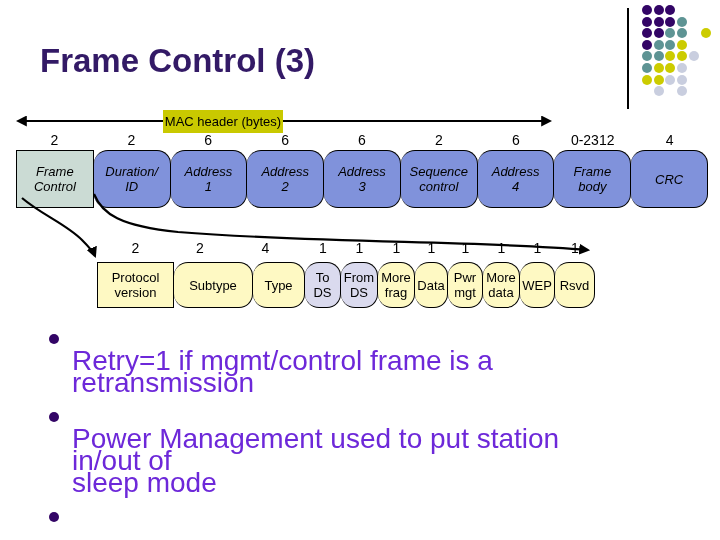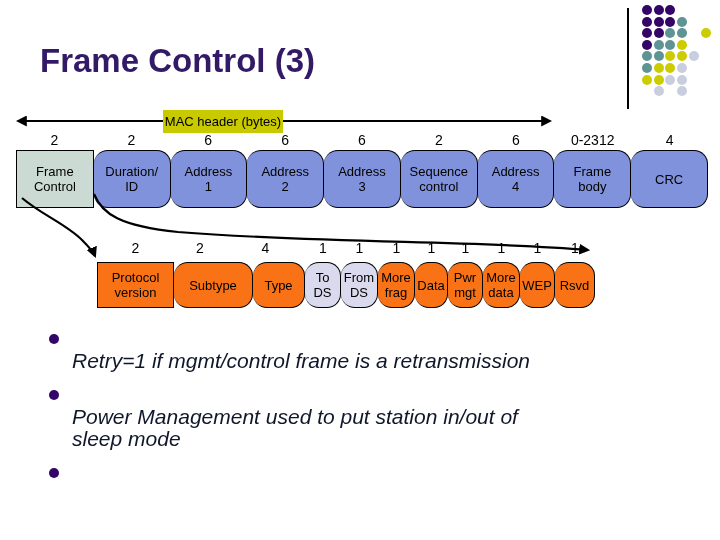--- a/index.html
+++ b/index.html
@@ -21,37 +21,37 @@
              background:#C9C900;color:#000;font-size:13px;z-index:4;
              display:flex;align-items:center;justify-content:center;white-space:nowrap;}
 
   .nums{position:absolute;display:flex;font-size:14px;color:#000;z-index:1;}
   .nums1{left:16px;top:132px;width:692px;}
   .nums1 .n{flex:1 1 0;text-align:center;}
   .nums2{left:97px;top:240px;width:498px;}
   .nums2 .n{text-align:center;box-sizing:border-box;}
 
   .tbl{position:absolute;display:flex;z-index:2;}
-  .t1{left:16px;top:150px;width:692px;height:58px;}
+  .t1{left:16px;top:150px;width:692px;height:58px;font-style:italic;}
   .t2{left:97px;top:262px;width:498px;height:46px;}
   .cell{border:1.5px solid #000;box-sizing:border-box;display:flex;align-items:center;
         justify-content:center;text-align:center;font-size:13px;line-height:15px;
         white-space:pre-line;color:#000;overflow:hidden;}
   .cell + .cell{border-left:none;border-radius:14px;}
   .t1 .cell{flex:1 1 0;background:#8092DB;}
   .t1 .cell.first{background:#CBDBD4;}
-  .t2 .cell{background:#f97316;}
+  .t2 .cell{background:#fef9c3;}
   .t2 .cell.ds{background:#DADAEE;}
   .w0{width:77px}.w1{width:52px}.w2{width:79px}.w3{width:36px}.w4{width:37px}
   .w5{width:37px}.w6{width:33px}.w7{width:35px}.w8{width:37px}.w9{width:35px}.w10{width:40px}
 
   
   .bullets{position:absolute;left:30px;top:328px;width:604px;z-index:1;}
-  .bullet-item{position:relative;padding-left:42px;margin-bottom:12px;font-size:21px;
-               line-height:22px;color:#0f172a;white-space:pre-line;font-style:italic;}
+  .bullet-item{position:relative;padding-left:42px;margin-bottom:12px;font-size:28px;
+               line-height:22px;color:#6d28d9;white-space:pre-line;}
   .bullet-dot{position:absolute;left:19px;top:6px;width:10px;height:10px;
               border-radius:50%;background:#330566;}
 </style>
 </head>
 <body>
 
 <div class="slide">
 
   <div class="title">Frame Control (3)</div>
 

